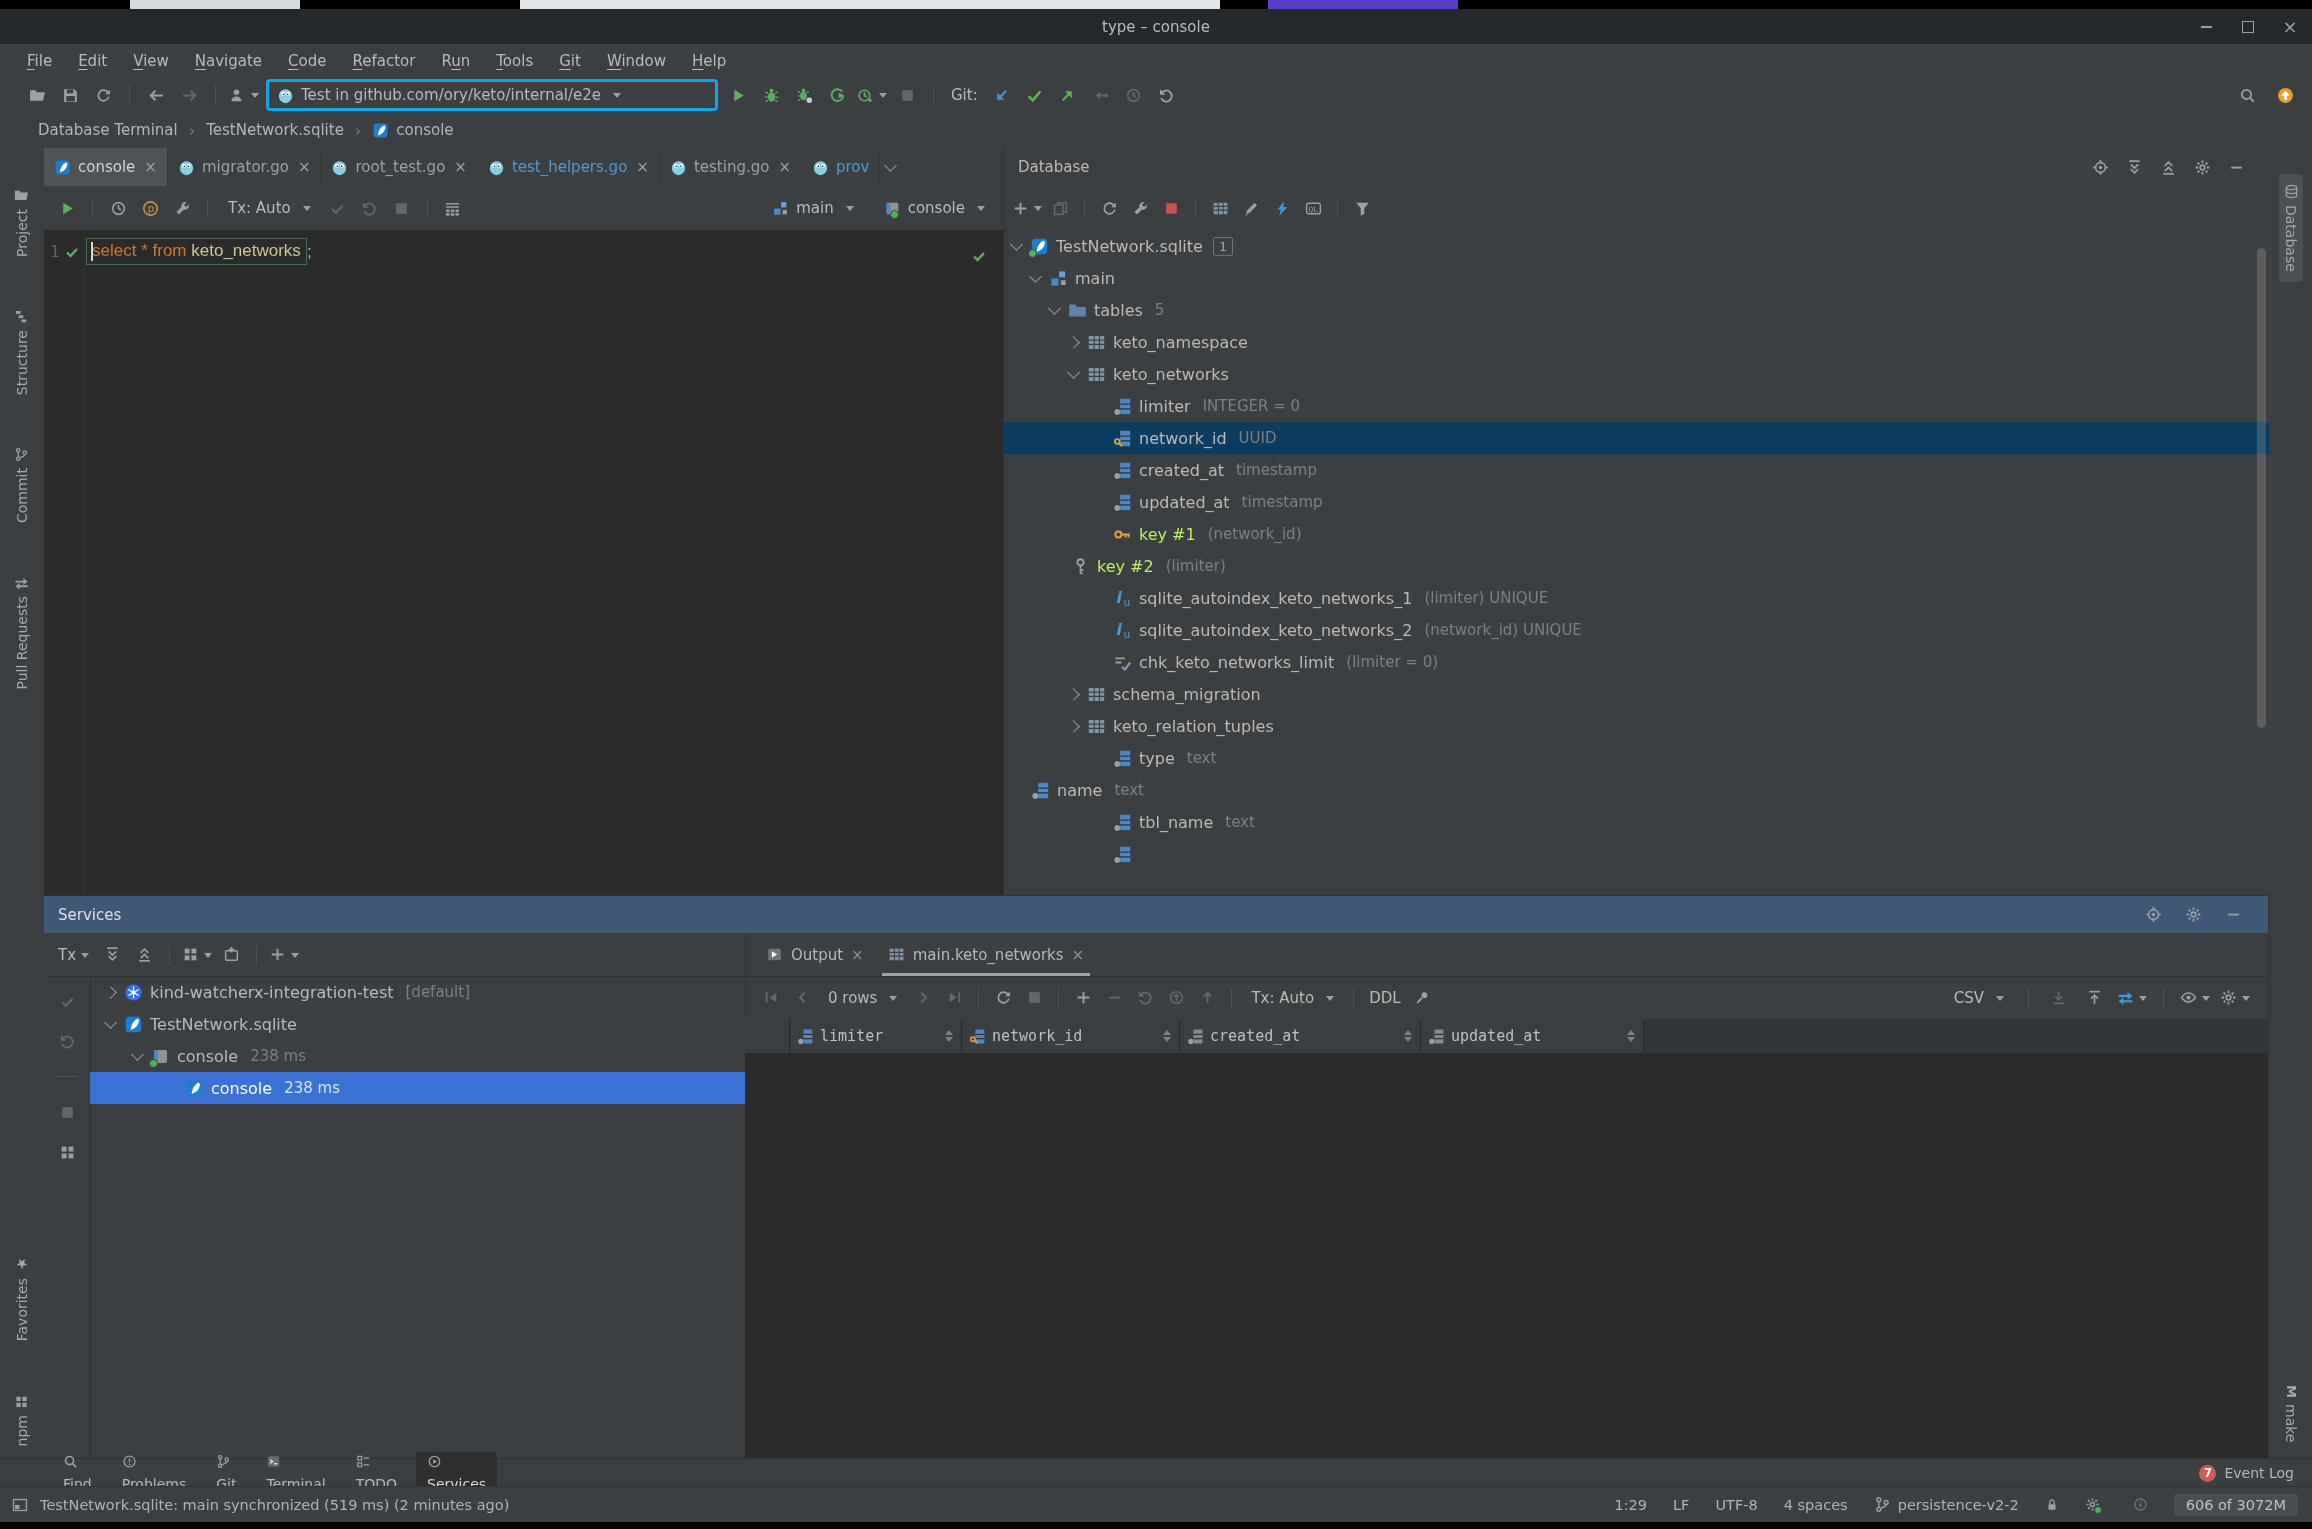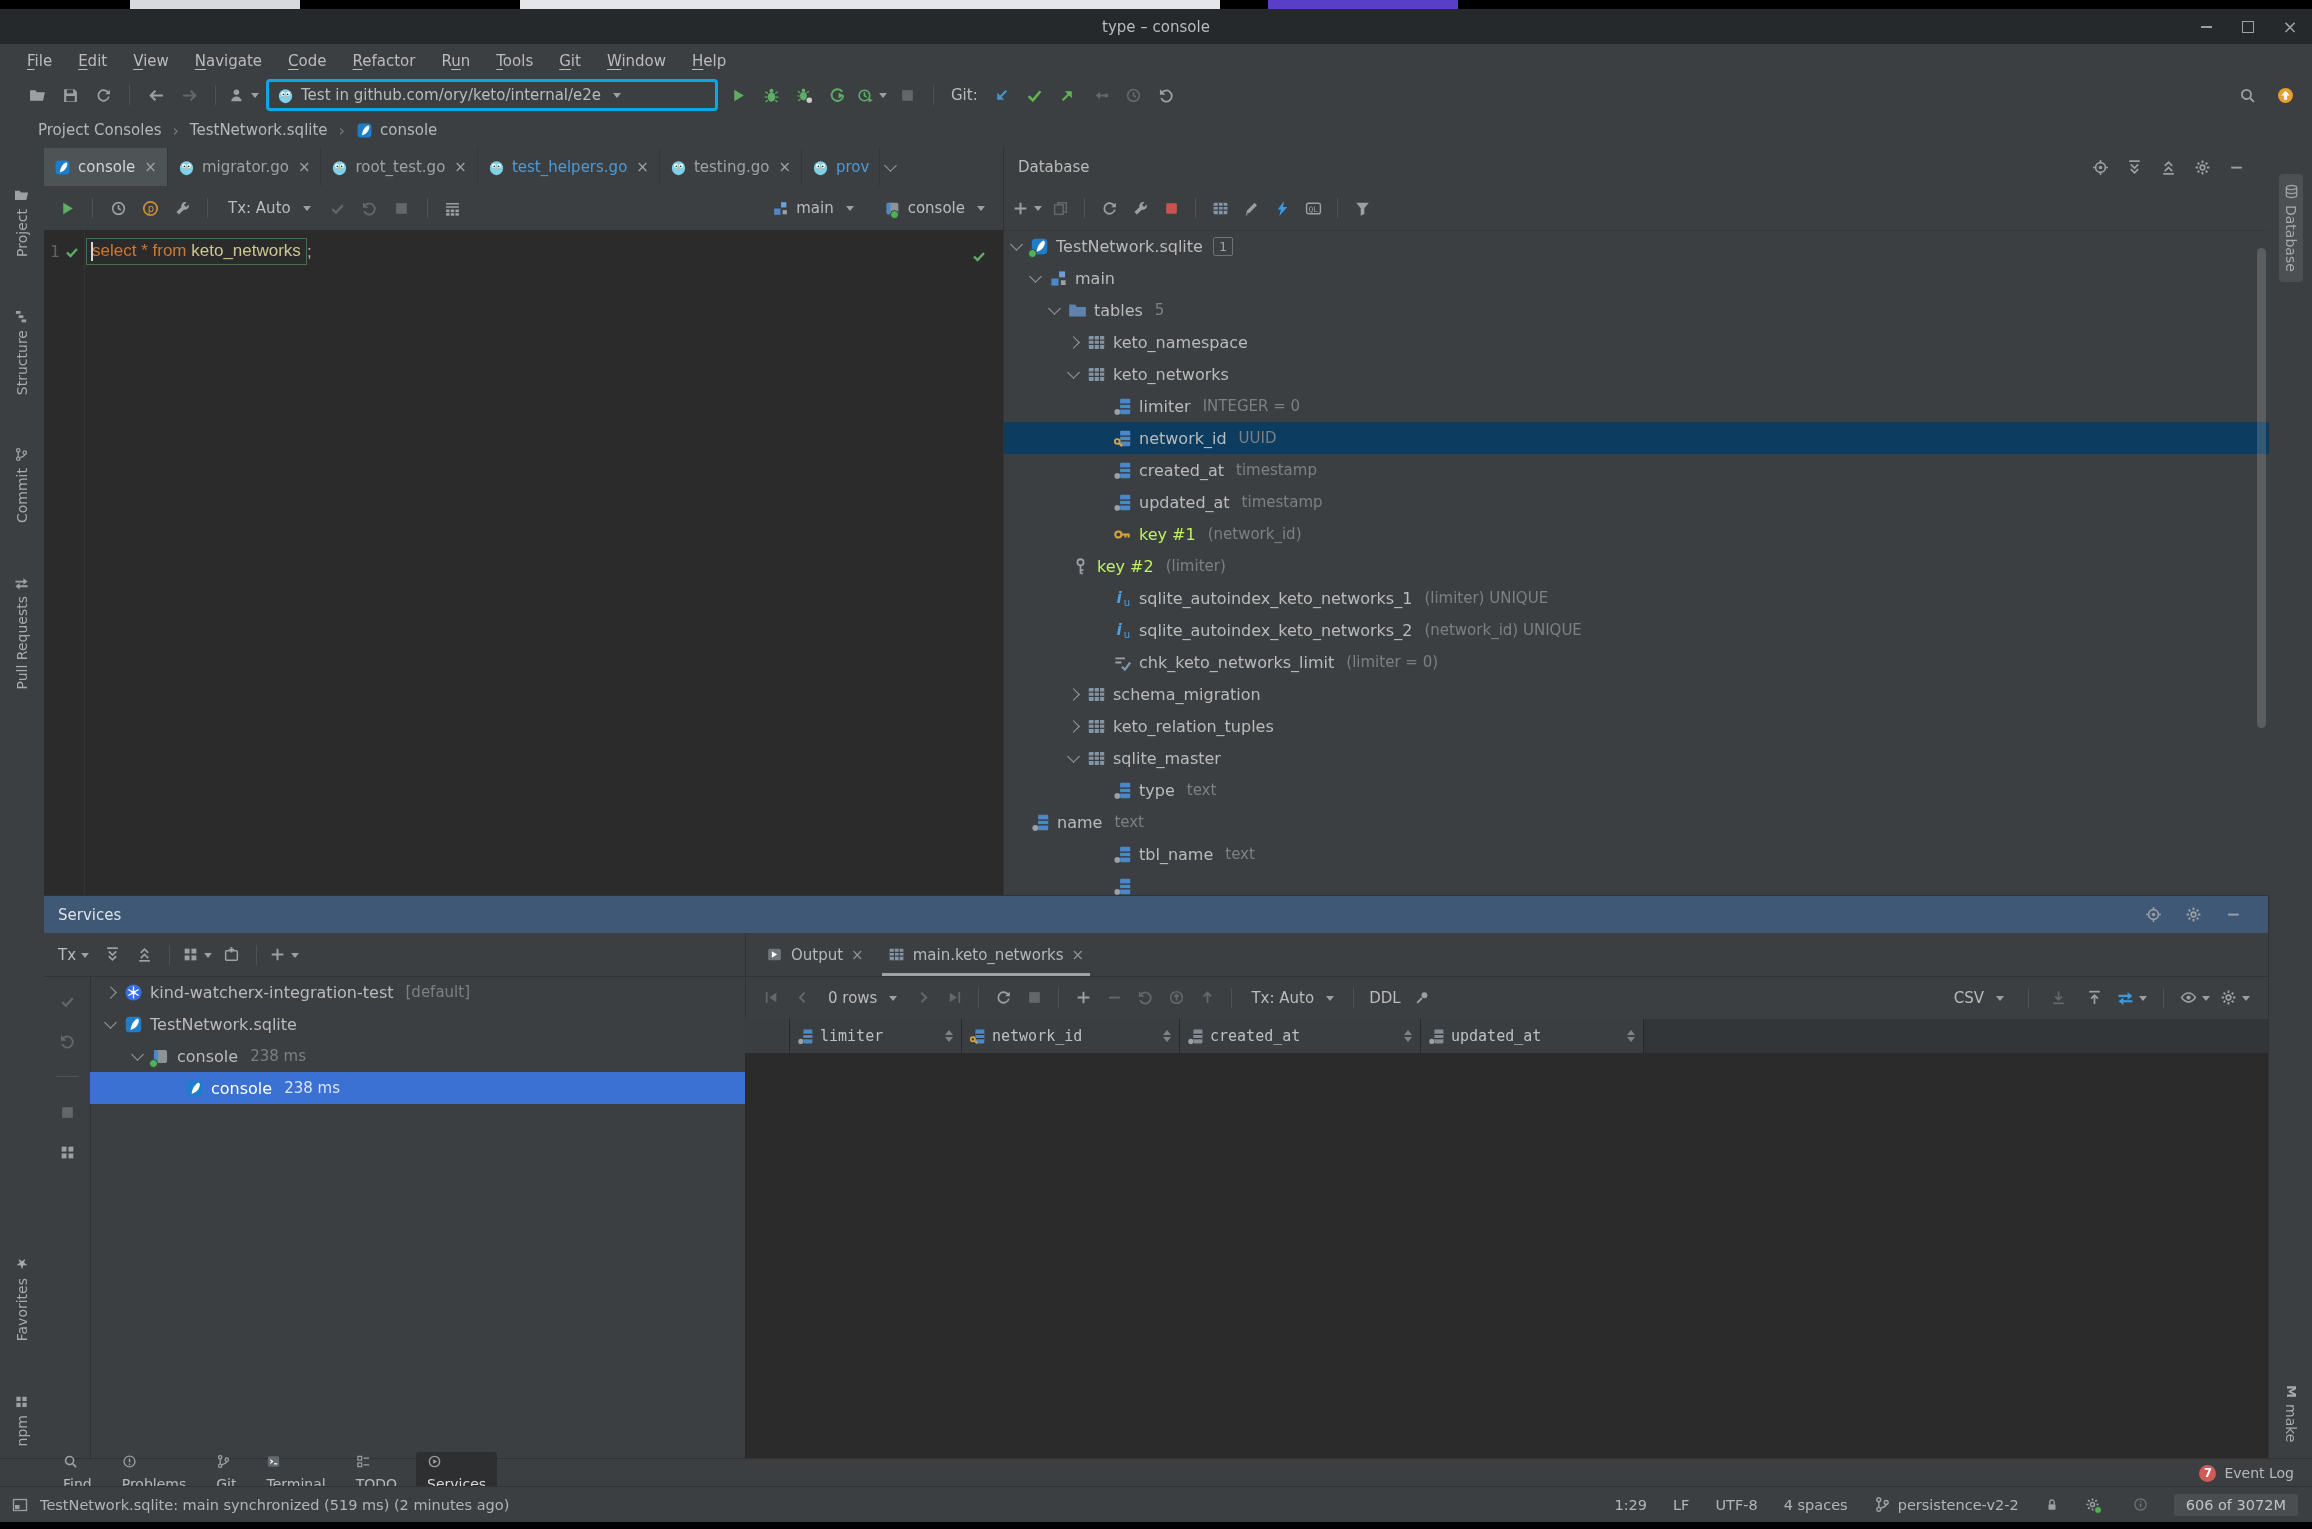--- a/index.html
+++ b/index.html
@@ -646,21 +646,21 @@
         <span class="tbtn ">
           <svg class="ic" viewBox="0 0 16 16" style="">
             <use href="#i-update"></use>
           </svg>
         </span>
       </span>
   </div>
 
   <div class="breadcrumbs abs" id="breadcrumbs">
       <span class="bc-item">
-        <span>Project Consoles</span>
+        <span>Database Terminal</span>
       </span>
       <span class="bc-sep">›</span>
       <span class="bc-item">
         <span>TestNetwork.sqlite</span>
       </span>
       <span class="bc-sep">›</span>
       <span class="bc-item">
         <svg class="ic" viewBox="0 0 16 16" style="">
           <use href="#i-sqlite"></use>
         </svg>
@@ -1065,27 +1065,20 @@
             <use href="#i-table"></use>
           </svg>
           <span class="lbl ">schema_migration</span>
         </div>
         <div class="trow " style="padding-left:63px">
           <span class="chev right"></span>
           <svg class="ic" viewBox="0 0 16 16" style="">
             <use href="#i-table"></use>
           </svg>
           <span class="lbl ">keto_relation_tuples</span>
-        </div>
-        <div class="trow " style="padding-left:63px">
-          <span class="chev down"></span>
-          <svg class="ic" viewBox="0 0 16 16" style="">
-            <use href="#i-table"></use>
-          </svg>
-          <span class="lbl ">sqlite_master</span>
         </div>
         <div class="trow " style="padding-left:82px">
           <span class="chev-sp"></span>
           <svg class="ic" viewBox="0 0 16 16" style="">
             <use href="#i-column"></use>
           </svg>
           <span class="lbl ">type</span>
           <span class="meta">text</span>
         </div>
         <div class="trow " style="">

